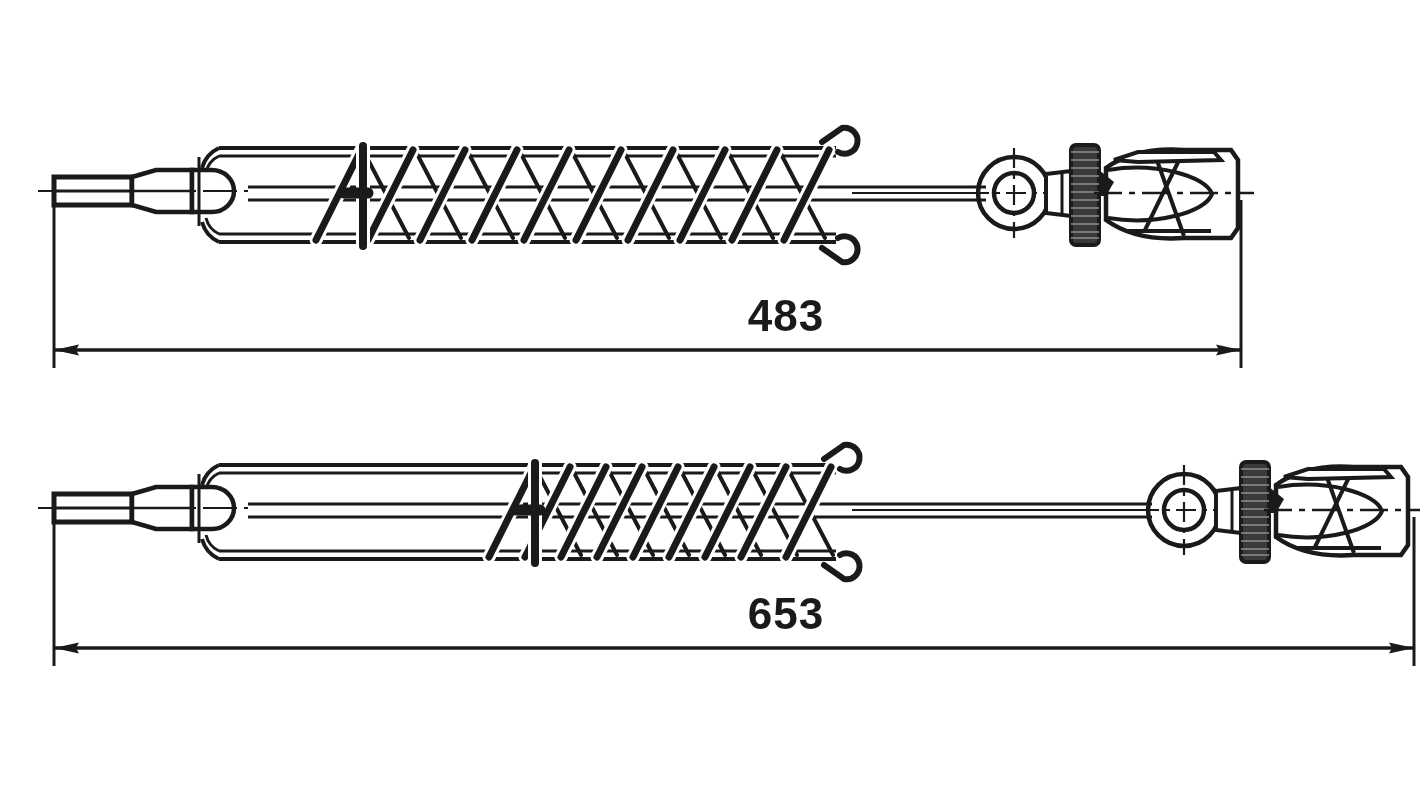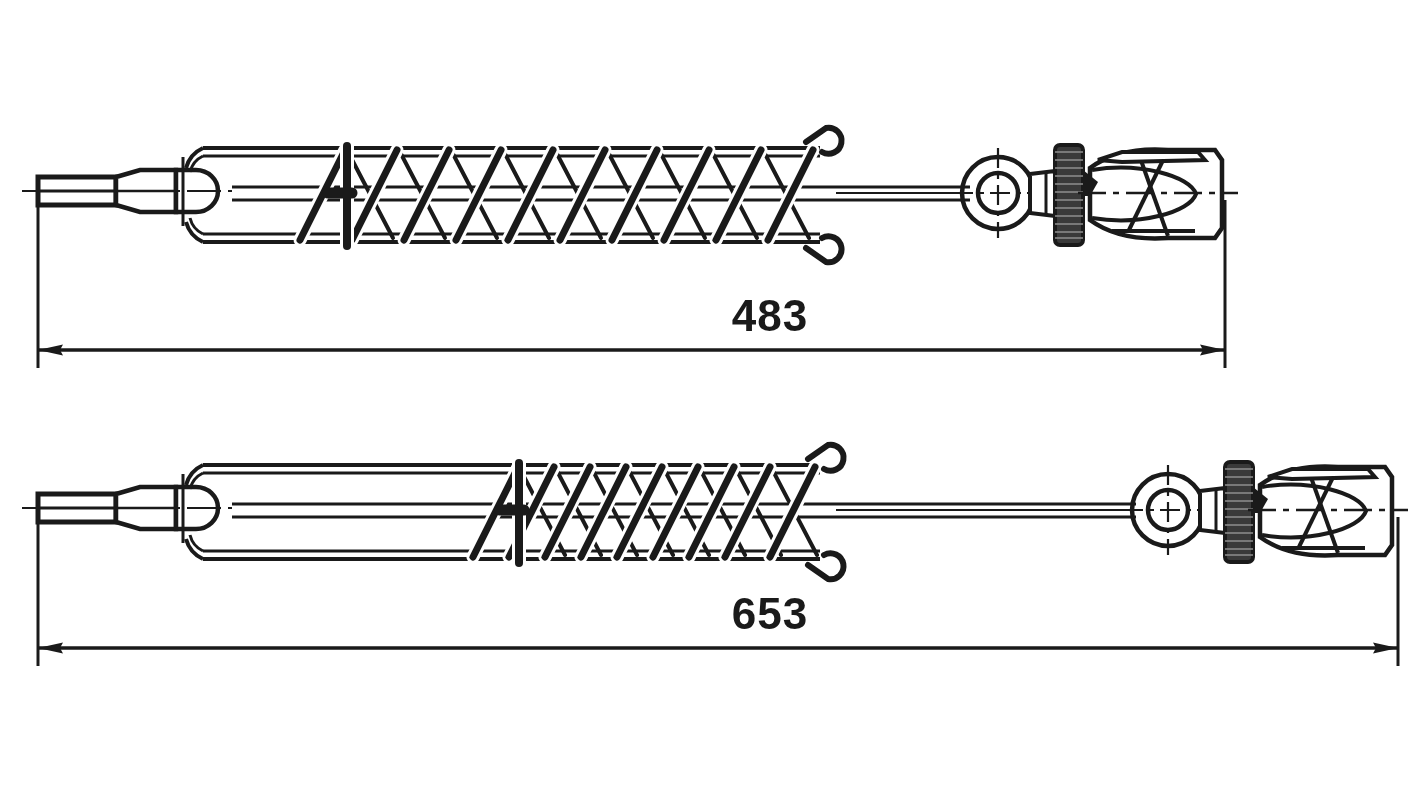--- a/index.html
+++ b/index.html
@@ -9,21 +9,21 @@
   }
   body {
     width: 1420px;
     height: 798px;
     font-family: "Liberation Sans", sans-serif;
     overflow: hidden;
     position: relative;
   }
   #drawing-root {
     position: absolute;
-    top: 0; left: 0;
+    top: 0; left: 16px;
     width: 1353px;
     height: 798px;
   }
   svg.sheet {
     display: block;
     width: 1420px;
     height: 798px;
     background: #ffffff;
   }
   .dim-text {

